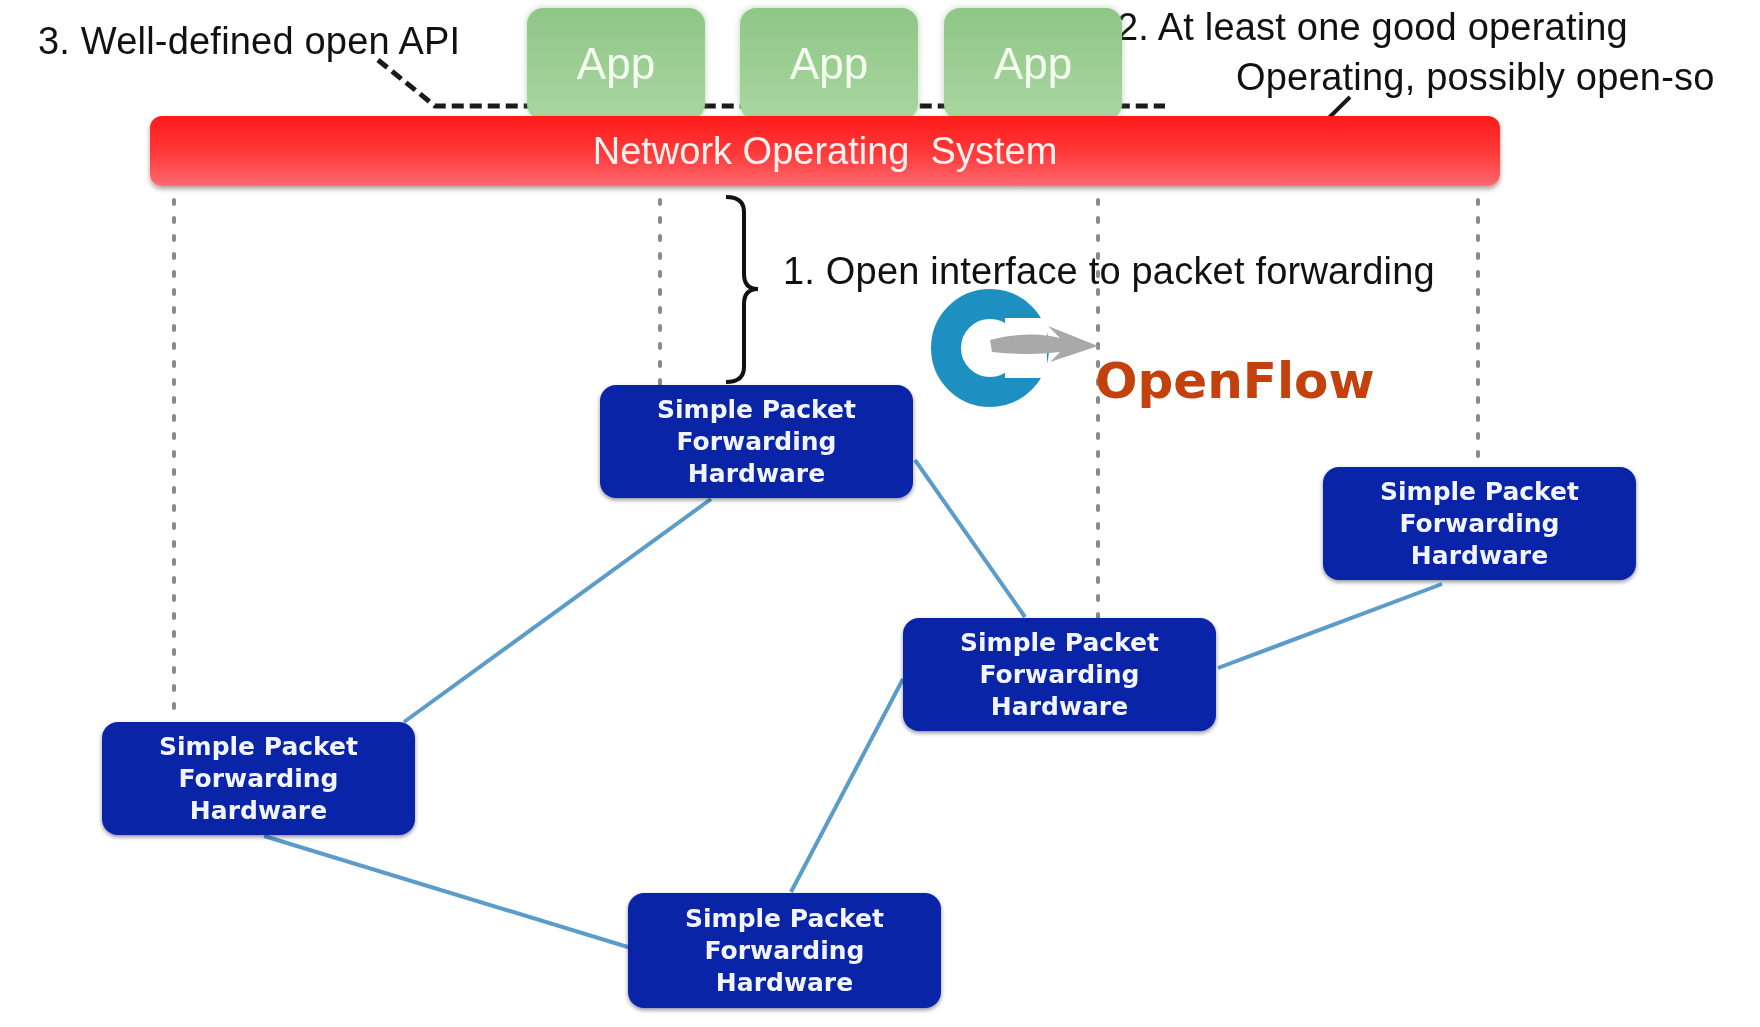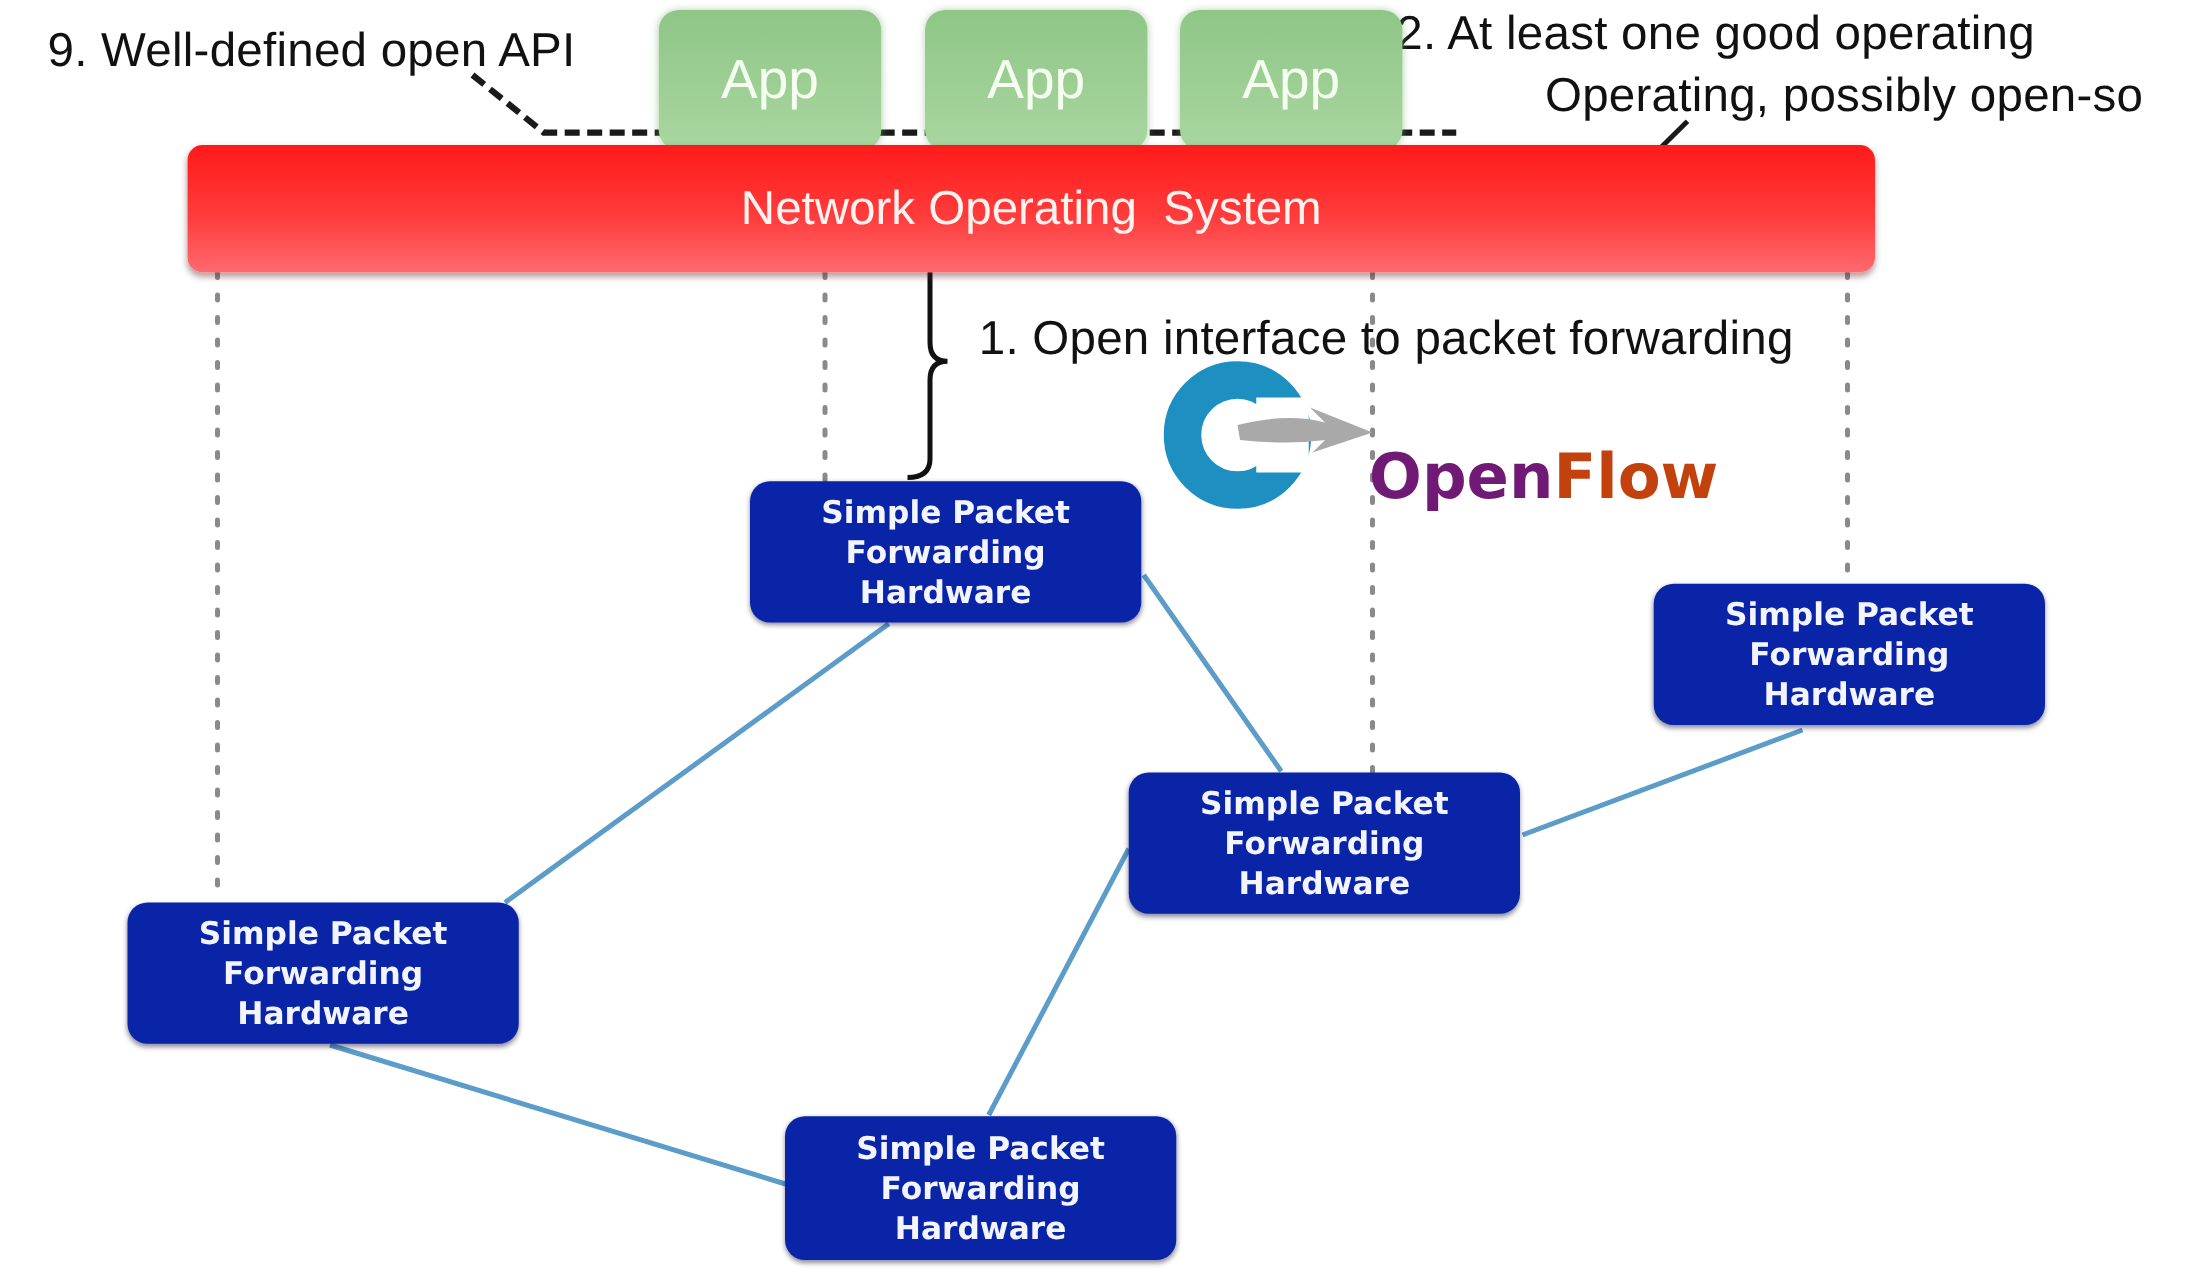--- a/index.html
+++ b/index.html
@@ -3,32 +3,32 @@
 <meta charset="utf-8">
 <style>
   html, body { margin:0; padding:0; background:#ffffff; }
   body { width:1760px; height:1027px; position:relative; overflow:hidden; font-family:"DejaVu Sans", sans-serif; }
   svg.canvas { position:absolute; left:0; top:0; }
   .caption { position:absolute; color:#111; font-family:"Liberation Sans", sans-serif; font-size:38px; white-space:nowrap; letter-spacing:0.2px; }
   .app-box { position:absolute; top:8px; height:112px; border-radius:16px;
     background:linear-gradient(#8fc687, #a9d6a0); box-shadow:0 0 6px rgba(120,170,110,0.5);
     color:#f4fff0; font-family:"Liberation Sans", sans-serif; font-size:44px;
     display:flex; align-items:center; justify-content:center; }
-  .nos-bar { position:absolute; left:150px; top:116px; width:1350px; height:102px; border-radius:12px;
+  .nos-bar { position:absolute; left:150px; top:116px; width:1350px; height:70px; border-radius:12px;
     background:linear-gradient(#ff1a1a 0%, #ff3b3b 55%, #ff6a70 100%);
     box-shadow:0 3px 5px rgba(90,40,40,0.45);
     color:#fff3f0; font-family:"Liberation Sans", sans-serif; font-size:38px;
     display:flex; align-items:center; justify-content:center; }
   .hw-box { position:absolute; width:313px; height:113px; border-radius:16px; background:#0a24a8;
     box-shadow:0 2px 4px rgba(0,0,40,0.45);
     color:#f2f4ff; font-family:"DejaVu Sans", sans-serif; font-weight:bold; font-size:25px; line-height:32px;
     display:flex; flex-direction:column; align-items:center; justify-content:center; text-align:left; }
   .hw-box span { display:block; }
   .openflow-text { position:absolute; left:1095px; top:352px; font-family:"DejaVu Sans", sans-serif; font-weight:bold; font-size:50px; white-space:nowrap; }
-  .of-open { color:#701a75;margin-top:32px; }
+  .of-open { color:#c2410c;margin-top:32px; }
   .of-flow { color:#c2410c; }
 </style>
 </head>
 <body>
 
 <svg class="canvas" width="1760" height="1027">
 
   <line x1="174" y1="200" x2="174" y2="722" stroke="#8a8a8a" stroke-width="4" stroke-dasharray="4 14" stroke-linecap="round"></line>
   <line x1="660" y1="200" x2="660" y2="385" stroke="#8a8a8a" stroke-width="4" stroke-dasharray="4 14" stroke-linecap="round"></line>
   <line x1="1098" y1="200" x2="1098" y2="618" stroke="#8a8a8a" stroke-width="4" stroke-dasharray="4 14" stroke-linecap="round"></line>
@@ -47,21 +47,21 @@
 
   <path d="M 726 197 Q 744 197 744 212 L 744 274 Q 744 289 758 289 Q 744 289 744 304 L 744 367 Q 744 382 726 382" fill="none" stroke="#111" stroke-width="4"></path>
 
   <g>
     <circle cx="990" cy="348" r="44" fill="none" stroke="#1d8fc0" stroke-width="30"></circle>
     <rect x="1005" y="318" width="42" height="60" fill="#ffffff"></rect>
     <path d="M 990 340 Q 1030 330 1060 338 L 1048 326 L 1098 346 L 1050 362 L 1060 352 Q 1030 356 992 352 Z" fill="#a9a9a9"></path>
   </g>
 </svg>
 
-<div class="caption" style="left:38px; top:20px;">9. Well-defined open API</div>
+<div class="caption" style="left:38px; top:20px;">3. Well-defined open API</div>
 <div class="caption" style="left:1117px; top:6px;">2. At least one good operating</div>
 <div class="caption" style="left:1236px; top:56px;">Operating, possibly open-so</div>
 <div class="caption" style="left:783px; top:250px;">1. Open interface to packet forwarding</div>
 
 <div class="app-box" style="left:527px; width:178px;">
     <span>App</span>
   </div>
 <div class="app-box" style="left:740px; width:178px;">
     <span>App</span>
   </div>

